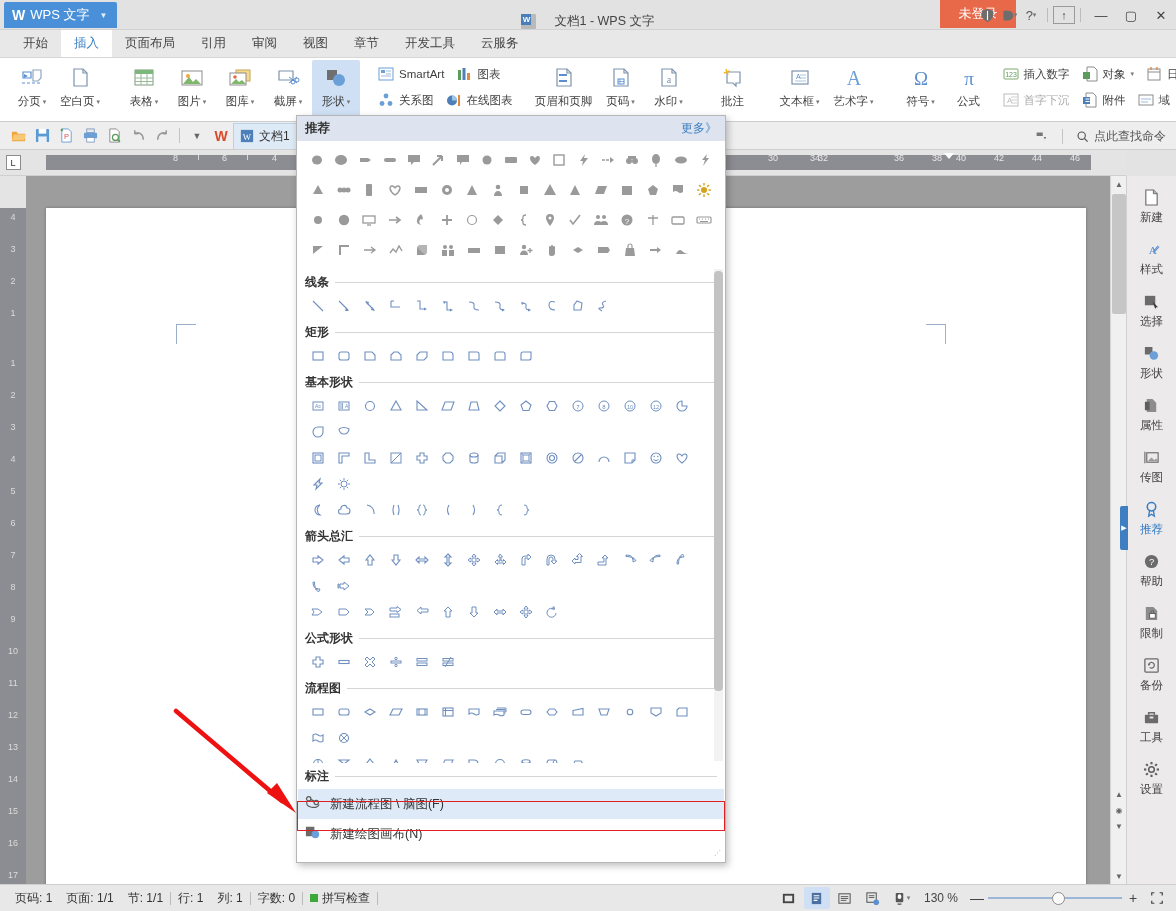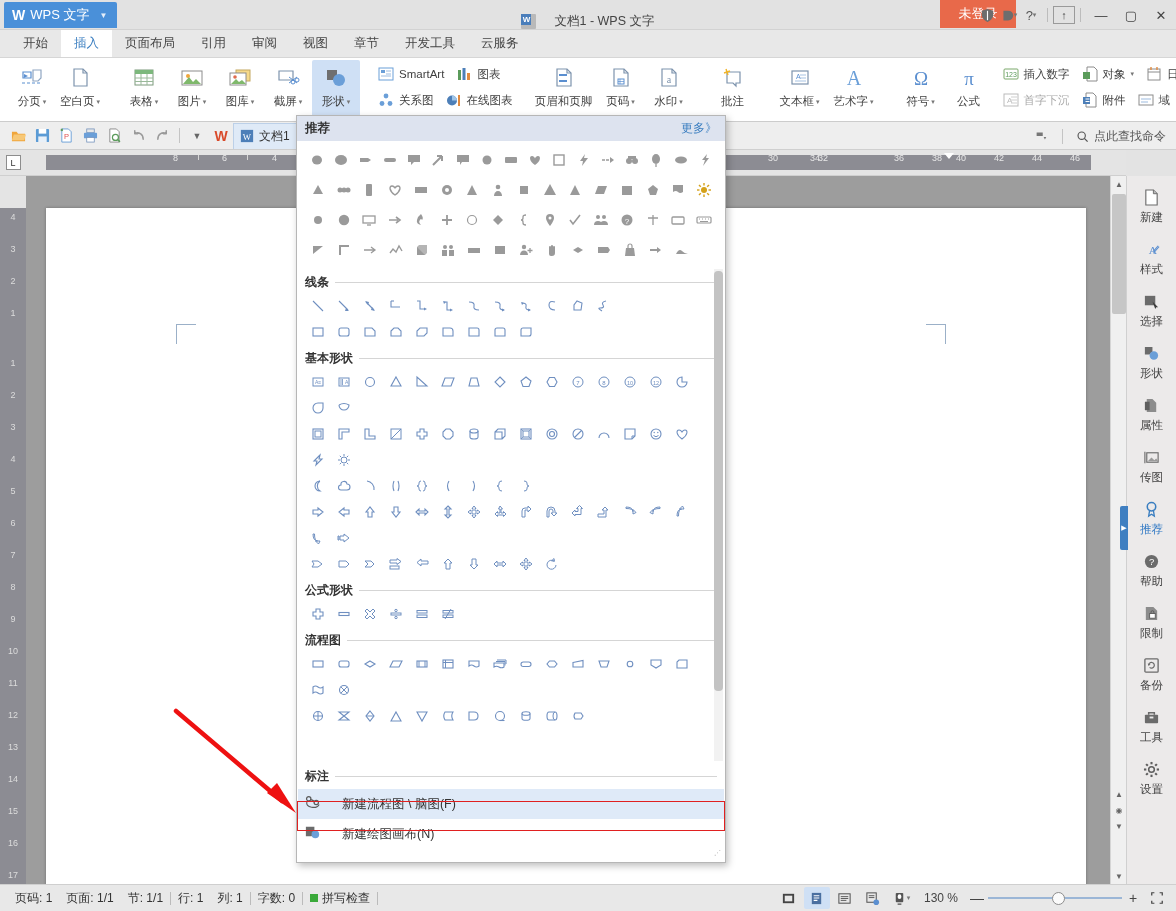--- a/index.html
+++ b/index.html
@@ -248,21 +248,21 @@
   .sp-sbar {
     position: absolute; right: 2px; top: 2px; width: 9px; height: 492px; background: #f2f2f2;
   }
   .sp-sthumb { position: absolute; right: 2px; top: 4px; width: 9px; height: 420px;
                background: #c3c3c3; border-radius: 4px; cursor: pointer; }
 
   .sp-footsect {
     padding: 0 8px; margin-top: 2px;
   }
   .sp-item {
-    display: flex; align-items: center; gap: 21px; height: 30px; padding: 0 6px;
+    display: flex; align-items: center; gap: 9px; height: 30px; padding: 0 6px;
     font-size: 12.5px; color: #333; cursor: pointer;
   }
   .sp-item.sel { background: #dfeaf8; }
   .sp-redbox {
     position: absolute; left: 0px; top: 685px; width: 428px; height: 30px;
     border: 1px solid #e02020; pointer-events: none; z-index: 70;
   }
   .sp-resize { position: absolute; right: 3px; bottom: 3px; width: 8px; height: 8px;
                color: #999; font-size: 7px; line-height: 4px; }
 
@@ -1382,20 +1382,24 @@
               <path d="M4 12 v-5 l3 -4 l5 2 l-1 7 z" fill="none" stroke="#6f8fc0" stroke-width="1.1"></path>
             </svg>
           </div>
         <div class="sp-cell">
             <svg width="16" height="16" viewBox="0 0 16 16">
               <path d="M10 3 q-5 1 -3 4 q2 3 -3 3 q-3 0 2 3" fill="none" stroke="#6f8fc0" stroke-width="1.1"></path>
             </svg>
           </div>
       </div>
 
+      <div class="sp-secthead">
+        <span>矩形</span>
+        <span class="line"></span>
+      </div>
       <div class="sp-grid">
         <div class="sp-cell">
             <svg width="16" height="16" viewBox="0 0 16 16">
               <rect x="3" y="4" width="10" height="8" fill="none" stroke="#6f8fc0" stroke-width="1.1"></rect>
             </svg>
           </div>
         <div class="sp-cell">
             <svg width="16" height="16" viewBox="0 0 16 16">
               <rect x="3" y="4" width="10" height="8" rx="2" fill="none" stroke="#6f8fc0" stroke-width="1.1"></rect>
             </svg>
@@ -1684,20 +1688,24 @@
               <path d="M10 3 q-3 0 -3 2 v1 q0 2 -2 2 q2 0 2 2 v1 q0 2 3 2" fill="none" stroke="#6f8fc0" stroke-width="1"></path>
             </svg>
           </div>
         <div class="sp-cell">
             <svg width="16" height="16" viewBox="0 0 16 16">
               <path d="M6 3 q3 0 3 2 v1 q0 2 2 2 q-2 0 -2 2 v1 q0 2 -3 2" fill="none" stroke="#6f8fc0" stroke-width="1"></path>
             </svg>
           </div>
       </div>
 
+      <div class="sp-secthead">
+        <span>箭头总汇</span>
+        <span class="line"></span>
+      </div>
       <div class="sp-grid">
         <div class="sp-cell">
             <svg width="16" height="16" viewBox="0 0 16 16">
               <path d="M3 6 h5 v-2 l5 4 l-5 4 v-2 h-5 z" fill="none" stroke="#6f8fc0" stroke-width="1.1"></path>
             </svg>
           </div>
         <div class="sp-cell">
             <svg width="16" height="16" viewBox="0 0 16 16">
               <path d="M13 6 h-5 v-2 l-5 4 l5 4 v-2 h5 z" fill="none" stroke="#6f8fc0" stroke-width="1.1"></path>
             </svg>

